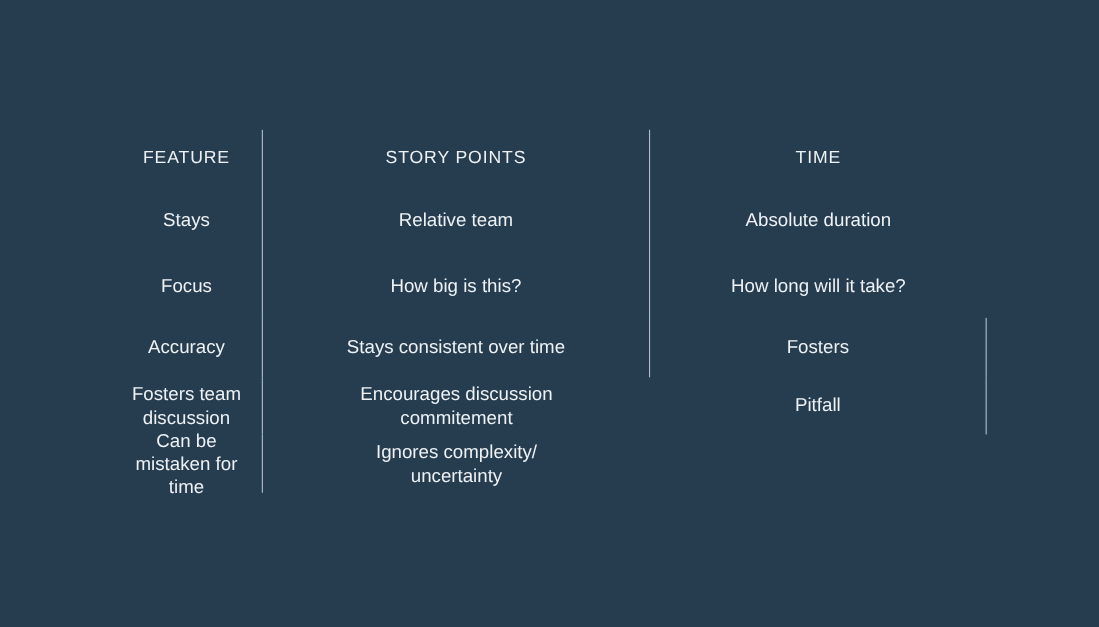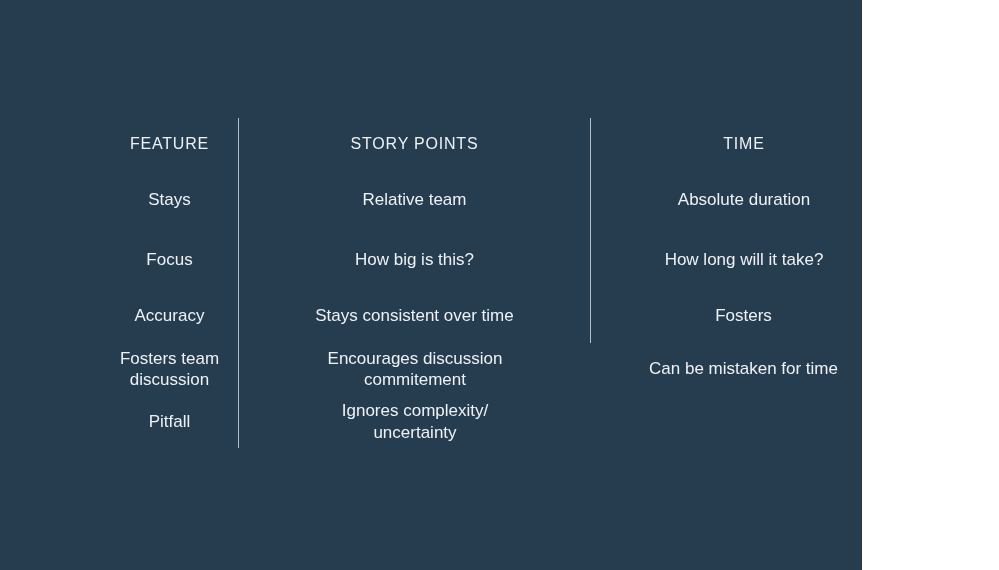--- a/index.html
+++ b/index.html
@@ -2,21 +2,21 @@
 <html><head>
 <meta charset="utf-8">
 <style>
   html, body {
     margin: 0;
     padding: 0;
     font-family: "Liberation Sans", "DejaVu Sans", sans-serif;
   }
   .stage {
     position: relative;
-    width: 862px;
+    width: 999px;
     height: 570px;
     background: var(--bg, #263c4f);
     overflow: hidden;
   }
   .comparison-table {
     position: absolute;
     left: 101px;
     top: 118px;
     width: 796px;
     display: grid;
@@ -64,19 +64,19 @@
     <div class="cell col-2 row-2">How long will it take?</div>
 
     <div class="cell col-0 row-3">Accuracy</div>
     <div class="cell col-1 row-3">Stays consistent over time</div>
 
     <div class="cell col-0 row-4">Fosters</div>
     <div class="cell col-1 row-4">Fosters team discussion</div>
     <div class="cell col-2 row-4">Encourages discussion
 commitement</div>
 
+    <div class="cell col-0 row-5">Pitfall</div>
     <div class="cell col-1 row-5">Can be mistaken for time</div>
-    <div class="cell col-0 row-5">Pitfall</div>
     <div class="cell col-2 row-5">Ignores complexity/
 uncertainty</div>
 
   </div>
 </div>
 
 </body></html>

